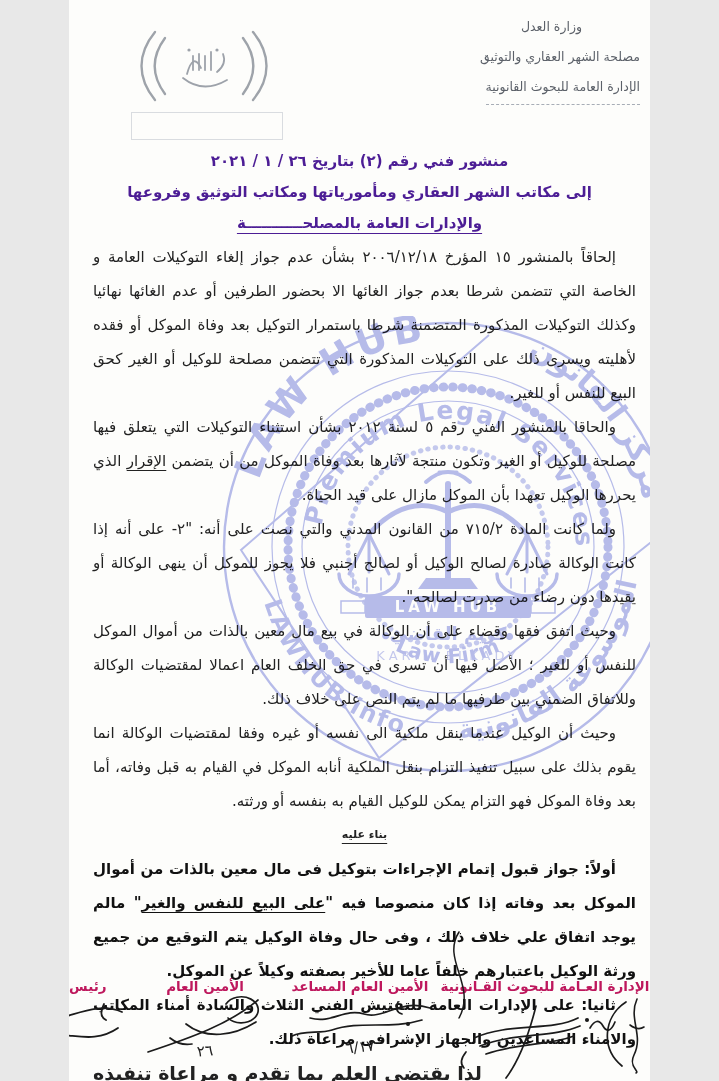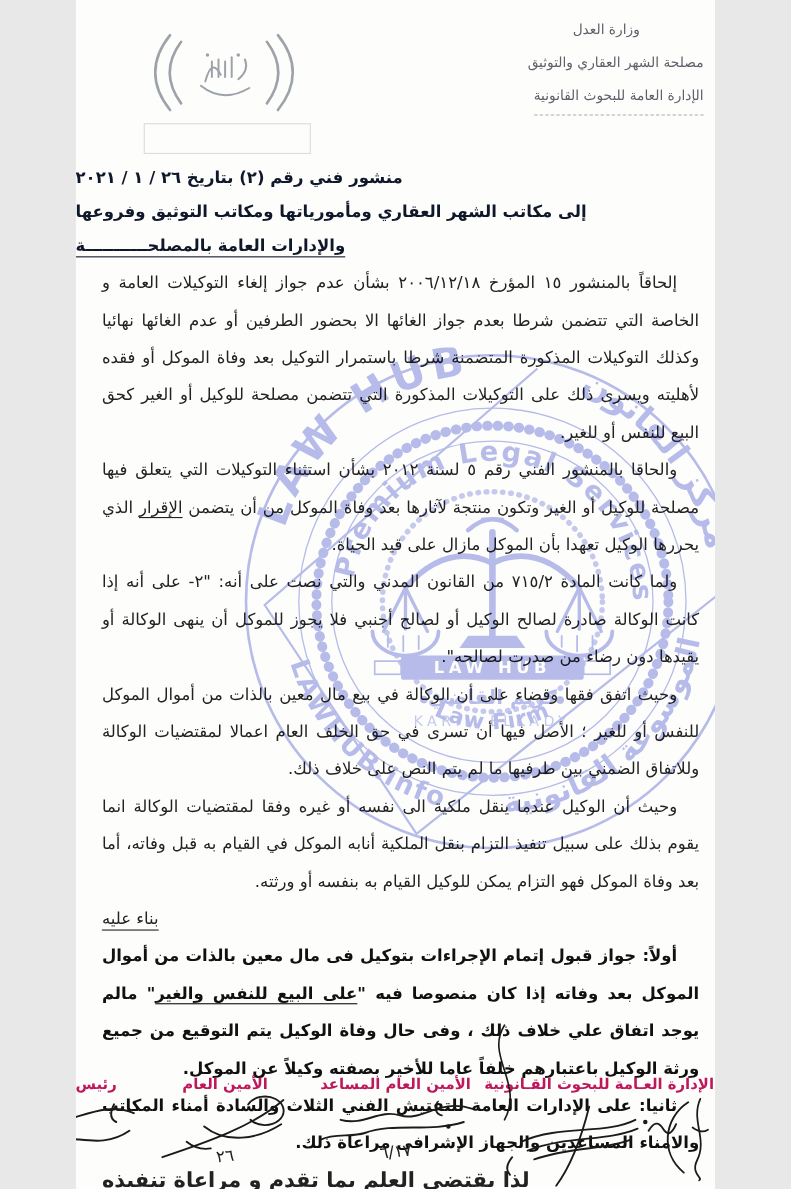--- a/index.html
+++ b/index.html
@@ -23,34 +23,34 @@
   .hdr .l3{display:inline-block;border-bottom:1px dashed #a7adb6;padding-bottom:2px;margin-left:41px;}
   
   .emblem{position:absolute;left:60px;top:26px;opacity:.85;}
   .emblem-box{
     position:absolute;left:62px;top:112px;width:150px;height:26px;
     border:1px solid #c2c7cf;opacity:.6;
   }
   
   .title{
     position:absolute;top:146px;left:0;right:0;
-    text-align:left;font-weight:700;font-size:15px;line-height:31px;
-    color:#0f172a;
+    text-align:center;font-weight:700;font-size:15px;line-height:31px;
+    color:#4c1d95;
   }
   .title .u{text-decoration:underline;text-underline-offset:5px;}
   
   .body{
     position:absolute;top:240px;right:0;left:12px;
     padding:0 14px 0 12px;
     font-size:15px;line-height:34px;text-align:justify;color:#222;
   }
   .body p{margin:0;text-indent:20px;}
   .uline{text-decoration:underline;text-underline-offset:4px;}
   .heading{
-    text-align:left;font-weight:400;font-size:15px;margin:0;
+    text-align:center;font-weight:700;font-size:11px;margin:0;
     text-indent:0 !important;
   }
   .heading span{text-decoration:underline;text-underline-offset:5px;}
   .bold-par{font-weight:700;color:#111;}
   .lead{font-weight:700;text-underline-offset:4px;}
   .closing{
     text-align:left;font-weight:700;margin:0;text-indent:0 !important;
     font-size:19px;
   }
   

